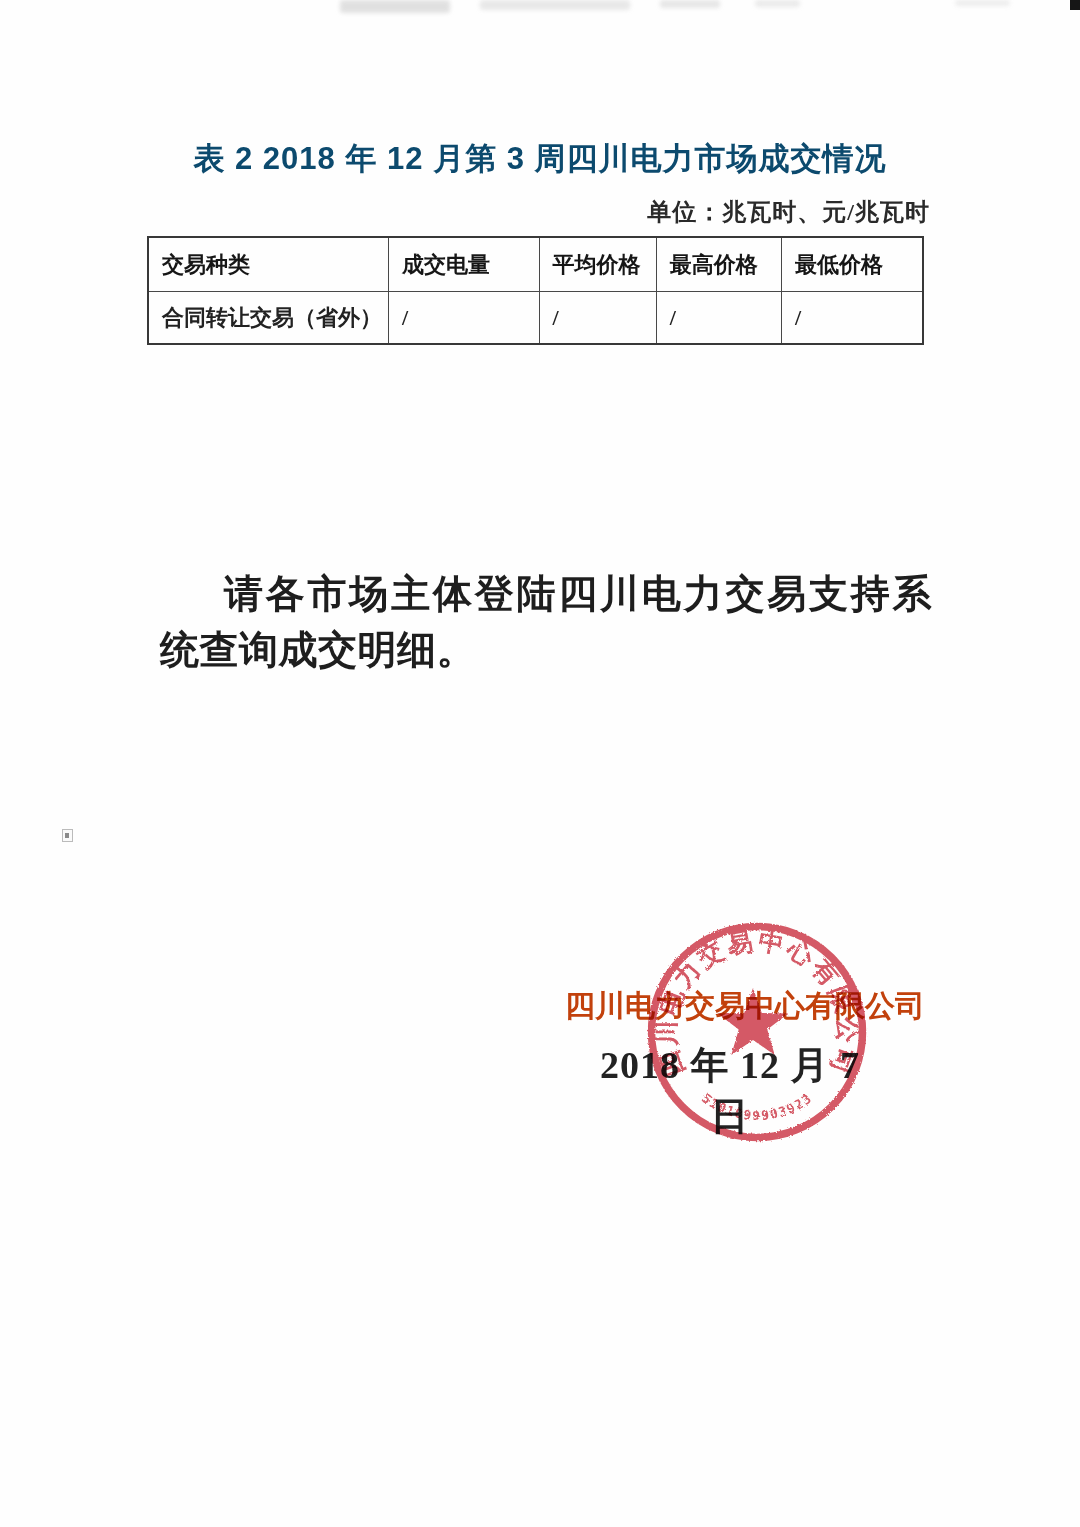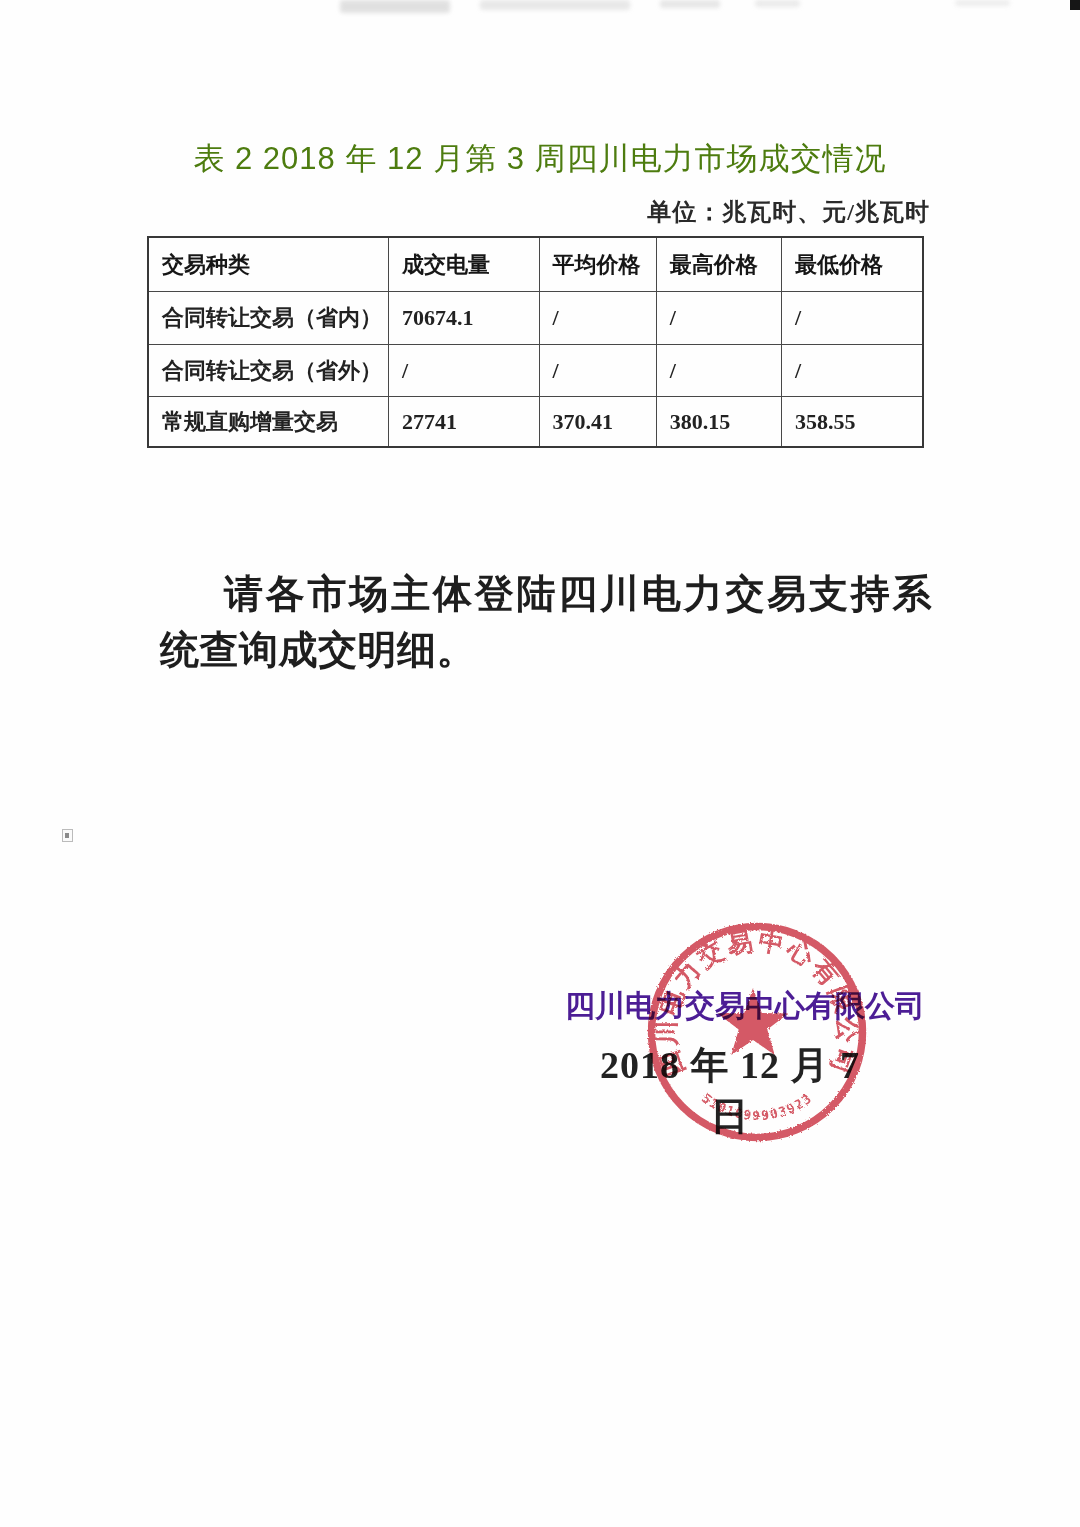--- a/index.html
+++ b/index.html
@@ -15,21 +15,21 @@
   
   .smudge{position:absolute;filter:blur(2px);border-radius:3px;}
   .corner-mark{position:absolute;background:#161616;}
   .spot{position:absolute;width:9px;height:11px;background:#fafafa;border:1px solid #bbb;}
   .spot::after{content:"";position:absolute;left:2px;top:3px;width:4px;height:5px;background:#8a8a8a;}
   
   .doc-title{
     position:absolute;left:0;top:138px;width:100%;
     text-align:center;
     font-family:"Liberation Sans","DejaVu Sans",sans-serif;
-    font-weight:400;font-size:31px;letter-spacing:1px;color:#4d7c0f;
+    font-weight:700;font-size:31px;letter-spacing:1px;color:#0c4a6e;
   }
   
   .unit-note{
     position:absolute;top:196px;right:150px;
     font-size:24px;letter-spacing:1px;color:#2a2a2a;font-weight:600;
   }
   
   .doc-table{
     position:absolute;left:147px;top:236px;
     width:777px;border-collapse:collapse;table-layout:fixed;
@@ -52,21 +52,21 @@
   
   .body-par{
     position:absolute;left:160px;top:566px;width:772px;
     font-size:39px;line-height:56px;font-weight:600;
     text-align:justify;text-indent:64px;
     letter-spacing:0.5px;color:#1e1e1e;
   }
   
   .sig-company{
     position:absolute;left:565px;top:986px;width:360px;
-    text-align:center;font-size:30px;font-weight:600;color:#4c1d95;letter-spacing:0;
+    text-align:center;font-size:30px;font-weight:600;color:#c2410c;letter-spacing:0;
   }
   .sig-date{
     position:absolute;left:600px;top:1040px;width:260px;
     text-align:center;font-size:38px;font-weight:600;color:#222;letter-spacing:1px;
   }
   
   .seal{
     position:absolute;left:627px;top:902px;width:260px;height:260px;
     mix-blend-mode:multiply;opacity:0.93;
   }
@@ -99,40 +99,26 @@
     <thead>
       <tr>
         <th>交易种类</th>
         <th>成交电量</th>
         <th>平均价格</th>
         <th>最高价格</th>
         <th>最低价格</th>
       </tr>
     </thead>
     <tbody>
-      <tr class="r1">
-        <td>合同转让交易（省内）</td>
-        <td>70674.1</td>
-        <td>/</td>
-        <td>/</td>
-        <td>/</td>
-      </tr>
       <tr class="r2">
         <td>合同转让交易（省外）</td>
         <td>/</td>
         <td>/</td>
         <td>/</td>
         <td>/</td>
-      </tr>
-      <tr class="r3">
-        <td>常规直购增量交易</td>
-        <td>27741</td>
-        <td>370.41</td>
-        <td>380.15</td>
-        <td>358.55</td>
       </tr>
     </tbody>
   </table>
 
   <div class="body-par">请各市场主体登陆四川电力交易支持系统查询成交明细。</div>
 
   <div class="sig-company">四川电力交易中心有限公司</div>
   <div class="sig-date">2018 年 12 月 7 日</div>
 
   <svg class="seal" viewBox="0 0 260 260" aria-hidden="true">

